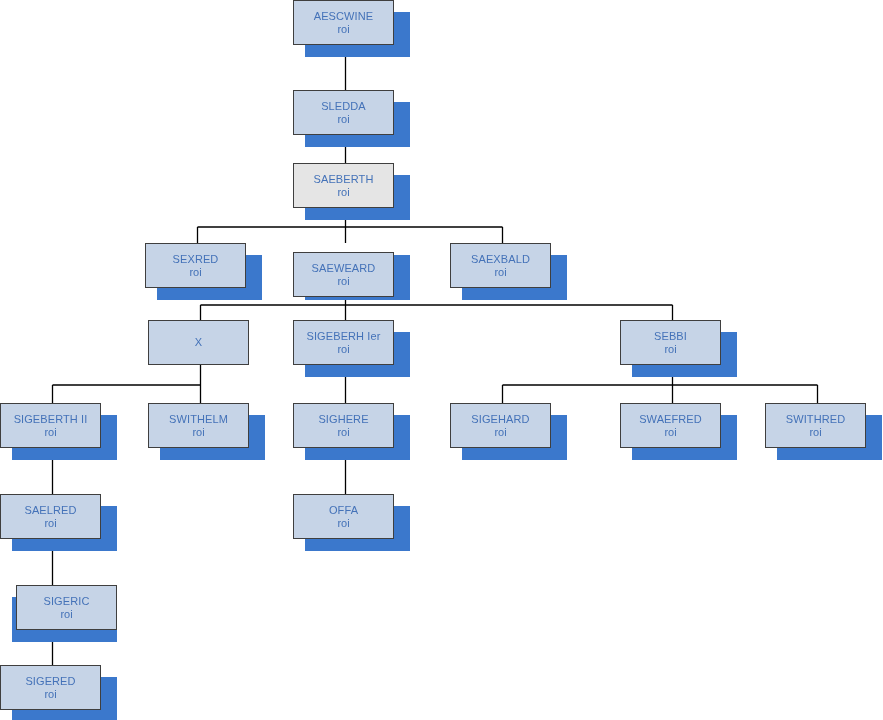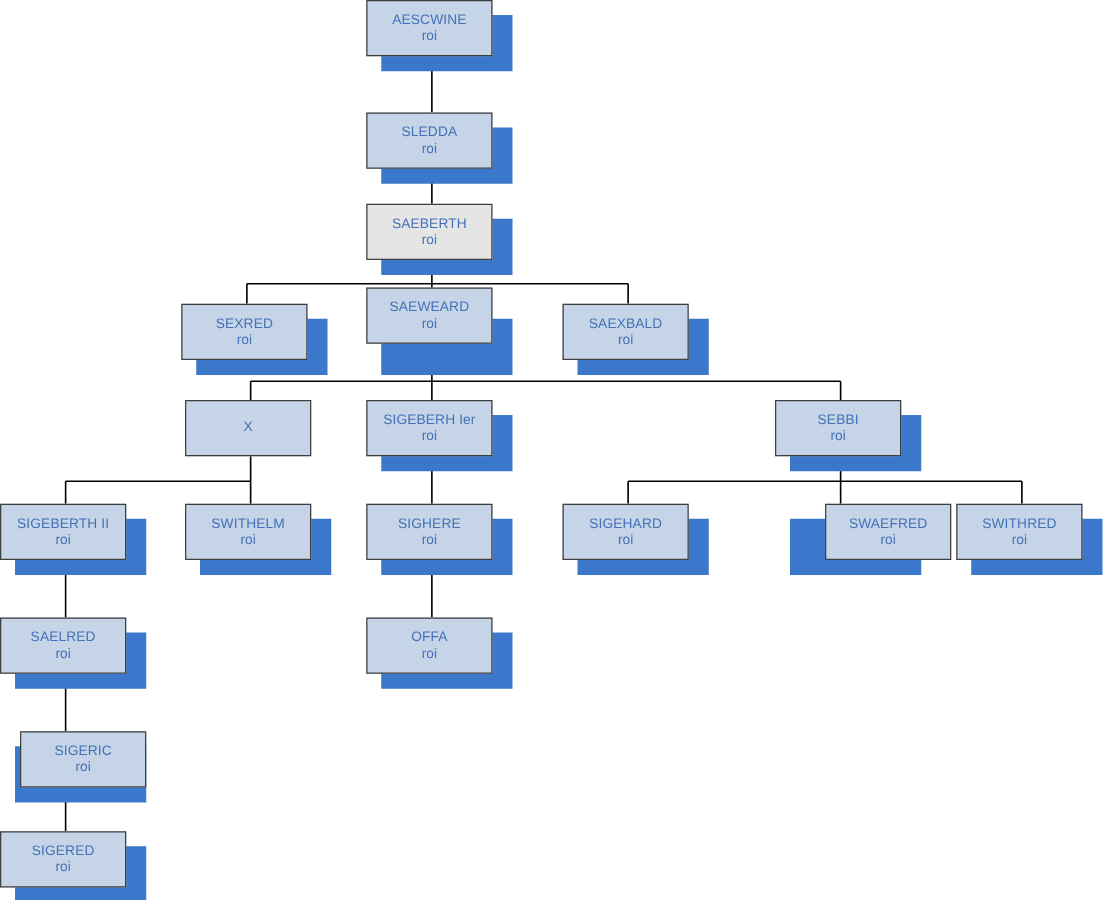--- a/index.html
+++ b/index.html
@@ -105,21 +105,21 @@
     <div class="node" style="left: 293px; top: 163px; background: #e5e5e5; border-color: rgb(63, 63, 63);">
       <span class="nm" style="color: rgb(68, 114, 184);">SAEBERTH</span>
       <span class="rl" style="color: rgb(68, 114, 184);">roi</span>
     </div>
     <div class="shadow" style="left: 157px; top: 255px; background: rgb(59, 120, 204);"></div>
     <div class="node" style="left: 145px; top: 243px; background: rgb(198, 212, 231); border-color: rgb(63, 63, 63);">
       <span class="nm" style="color: rgb(68, 114, 184);">SEXRED</span>
       <span class="rl" style="color: rgb(68, 114, 184);">roi</span>
     </div>
     <div class="shadow" style="left: 305px; top: 255px; background: rgb(59, 120, 204);"></div>
-    <div class="node" style="left: 293px; top: 230px; background: rgb(198, 212, 231); border-color: rgb(63, 63, 63);">
+    <div class="node" style="left: 293px; top: 252px; background: rgb(198, 212, 231); border-color: rgb(63, 63, 63);">
       <span class="nm" style="color: rgb(68, 114, 184);">SAEWEARD</span>
       <span class="rl" style="color: rgb(68, 114, 184);">roi</span>
     </div>
     <div class="shadow" style="left: 462px; top: 255px; background: rgb(59, 120, 204);"></div>
     <div class="node" style="left: 450px; top: 243px; background: rgb(198, 212, 231); border-color: rgb(63, 63, 63);">
       <span class="nm" style="color: rgb(68, 114, 184);">SAEXBALD</span>
       <span class="rl" style="color: rgb(68, 114, 184);">roi</span>
     </div>
     <div class="node" style="left: 148px; top: 320px; background: rgb(198, 212, 231); border-color: rgb(63, 63, 63);">
       <span class="nm" style="color: rgb(68, 114, 184);">X</span>
@@ -148,21 +148,21 @@
     <div class="node" style="left: 293px; top: 403px; background: rgb(198, 212, 231); border-color: rgb(63, 63, 63);">
       <span class="nm" style="color: rgb(68, 114, 184);">SIGHERE</span>
       <span class="rl" style="color: rgb(68, 114, 184);">roi</span>
     </div>
     <div class="shadow" style="left: 462px; top: 415px; background: rgb(59, 120, 204);"></div>
     <div class="node" style="left: 450px; top: 403px; background: rgb(198, 212, 231); border-color: rgb(63, 63, 63);">
       <span class="nm" style="color: rgb(68, 114, 184);">SIGEHARD</span>
       <span class="rl" style="color: rgb(68, 114, 184);">roi</span>
     </div>
     <div class="shadow" style="left: 632px; top: 415px; background: rgb(59, 120, 204);"></div>
-    <div class="node" style="left: 620px; top: 403px; background: rgb(198, 212, 231); border-color: rgb(63, 63, 63); margin-left: 40px;">
+    <div class="node" style="left: 620px; top: 403px; background: rgb(198, 212, 231); border-color: rgb(63, 63, 63);">
       <span class="nm" style="color: rgb(68, 114, 184);">SWAEFRED</span>
       <span class="rl" style="color: rgb(68, 114, 184);">roi</span>
     </div>
     <div class="shadow" style="left: 777px; top: 415px; background: rgb(59, 120, 204);"></div>
     <div class="node" style="left: 765px; top: 403px; background: rgb(198, 212, 231); border-color: rgb(63, 63, 63); justify-content: center;">
       <span class="nm" style="color: rgb(68, 114, 184);">SWITHRED</span>
       <span class="rl" style="color: rgb(68, 114, 184);">roi</span>
     </div>
     <div class="shadow" style="left: 12px; top: 506px; background: rgb(59, 120, 204);"></div>
     <div class="node" style="left: 0px; top: 494px; background: rgb(198, 212, 231); border-color: rgb(63, 63, 63);">

